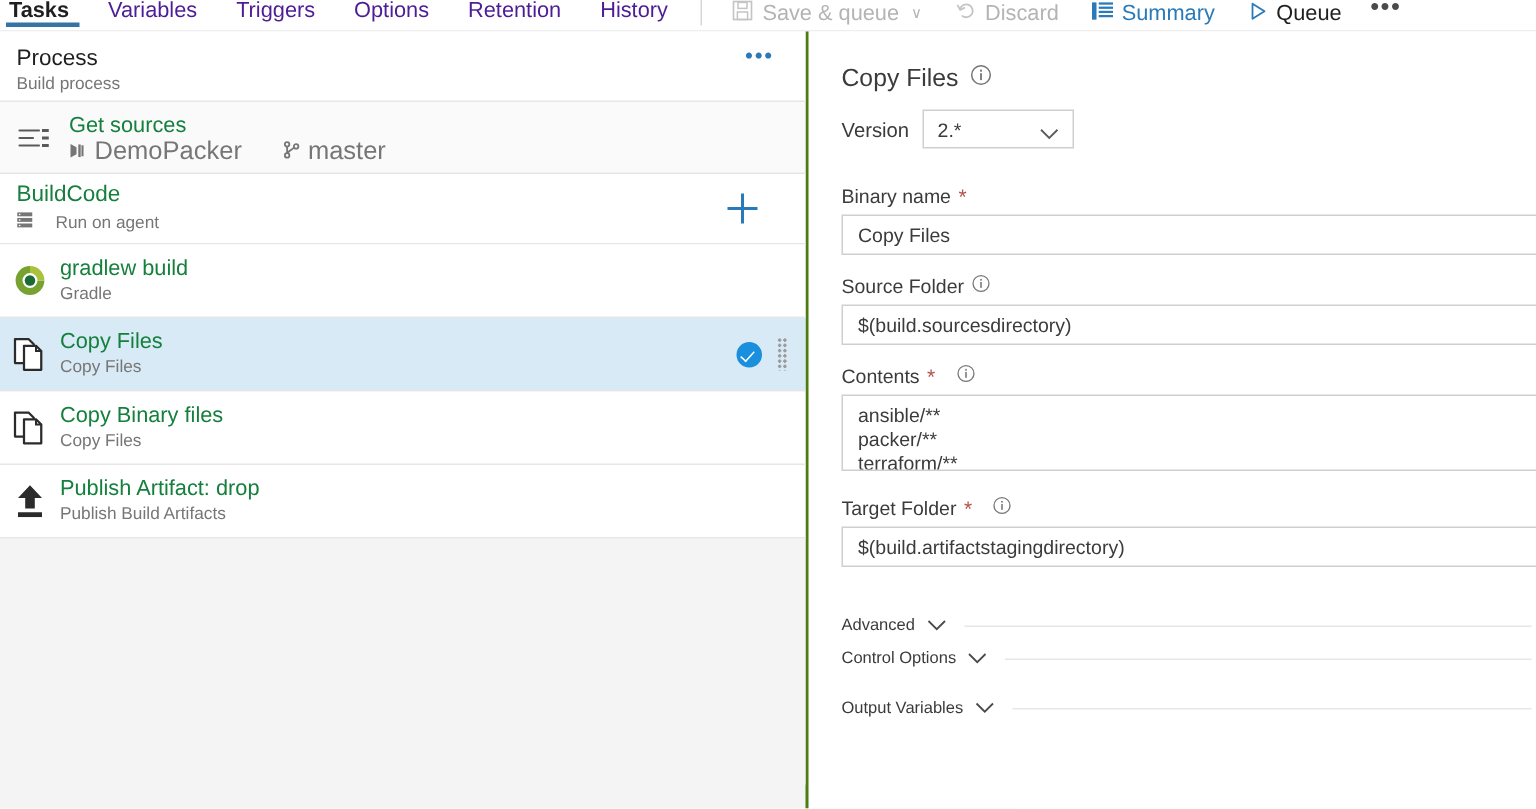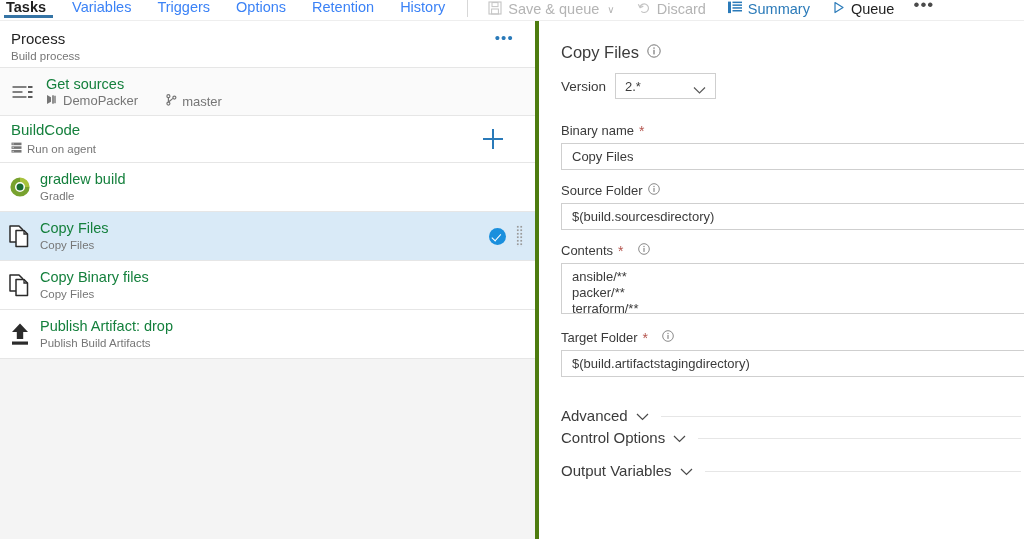--- a/index.html
+++ b/index.html
@@ -17,21 +17,21 @@
   
   .topbar {
     position: absolute; top: 0; left: 0; width: 1024px; height: 21px;
     display: flex; align-items: flex-start;
   }
   .tabs { display: flex; align-items: flex-start; height: 21px; }
   .tab {
     position: relative;
     padding: 0 13px 0 13px;
     font-size: 14.5px;
-    color: #3b82f6;
+    color: #4c1d95;
     line-height: 15px;
     cursor: pointer;
     white-space: nowrap;
     height: 21px;
   }
   .tab:first-child { padding-left: 6px; }
   .tab.active { color: #1f1f1f; font-weight: bold; }
   .tab.active .tab-underline {
     position: absolute; left: 4px; right: 6px; bottom: 3px;
     height: 3px; background: #3574a5;
@@ -60,21 +60,21 @@
     height: 1px; background: #eeeeee;
   }
 
   
   .ico { display: inline-block; flex: 0 0 auto; }
 
   
   .left-pane {
     position: absolute; top: 21px; left: 0; width: 539px; height: 518px;
     background: #f4f4f4;
-    border-right: 4px solid #4d7c0f;
+    border-right: 2px solid #4d7c0f;
   }
 
   .lp-head {
     position: relative; height: 47px; padding: 9px 0 0 11px; background: #fff;
     border-bottom: 1px solid #e6e6e6;
   }
   .lp-head .t1 { font-size: 15px; color: #1f1f1f; line-height: 18px; }
   .lp-head .t2 { font-size: 11.5px; color: #767676; line-height: 15px; margin-top: 1px; }
   .lp-head-ellipsis {
     position: absolute; right: 21px; top: 13px;
@@ -91,28 +91,28 @@
     width: 46px; flex: 0 0 46px;
     display: flex; align-items: center; justify-content: center;
   }
   .row .rtext { flex: 1 1 auto; min-width: 0; }
   .row .rtitle { font-size: 14.5px; color: #15803d; line-height: 18px; }
   .row .rsub { font-size: 11.5px; color: #767676; line-height: 15px; margin-top: 1px; }
 
   .row-sources { height: 48px; background: #fafafa; }
   .row-sources .rsubline { display: flex; align-items: center; gap: 0; margin-top: 1px; }
   .src-repo, .src-branch {
-    display: flex; align-items: flex-end; gap: 5px;
-    font-size: 13px; color: #767676; line-height: 14px;
+    display: flex; align-items: flex-start; gap: 5px;
+    font-size: 17px; color: #767676; line-height: 14px;
   }
   .src-branch { margin-left: 28px; }
 
   .row-phase { height: 47px; }
   .row-phase .rtitle { font-size: 15px; }
-  .row-phase .rsubline { display: flex; align-items: center; gap: 5px; margin-top: 1px; }
+  .row-phase .rsubline { display: flex; align-items: center; gap: 15px; margin-top: 1px; }
   .add-btn {
     position: absolute; right: 32px; top: 50%; transform: translateY(-50%);
     width: 20px; height: 20px; cursor: pointer;
   }
   .add-btn::before, .add-btn::after {
     content: ""; position: absolute; background: #2a7ab9;
   }
   .add-btn::before { left: 0; top: 9px; width: 20px; height: 1.6px; }
   .add-btn::after { top: 0; left: 9px; height: 20px; width: 1.6px; }
 
@@ -193,21 +193,21 @@
     resize: none; overflow: hidden;
     font-family: "Liberation Sans", sans-serif;
     outline: none; white-space: pre;
   }
 
   .section {
     display: flex; align-items: center;
     margin: 0 0 0 21px; width: 460px; cursor: pointer;
   }
   .section-label {
-    font-size: 15px; color: #3b3b3b; line-height: 18px; white-space: nowrap;
+    font-size: 11px; color: #3b3b3b; line-height: 18px; white-space: nowrap;
   }
   .section-caret { margin-left: 8px; color: #4a4a4a; flex: 0 0 auto; }
   .section-rule {
     flex: 1 1 auto; height: 1px; background: #e6e6e6; margin-left: 12px;
   }
 
   .info-ico { flex: 0 0 auto; }
 </style>
 </head>
 <body>

